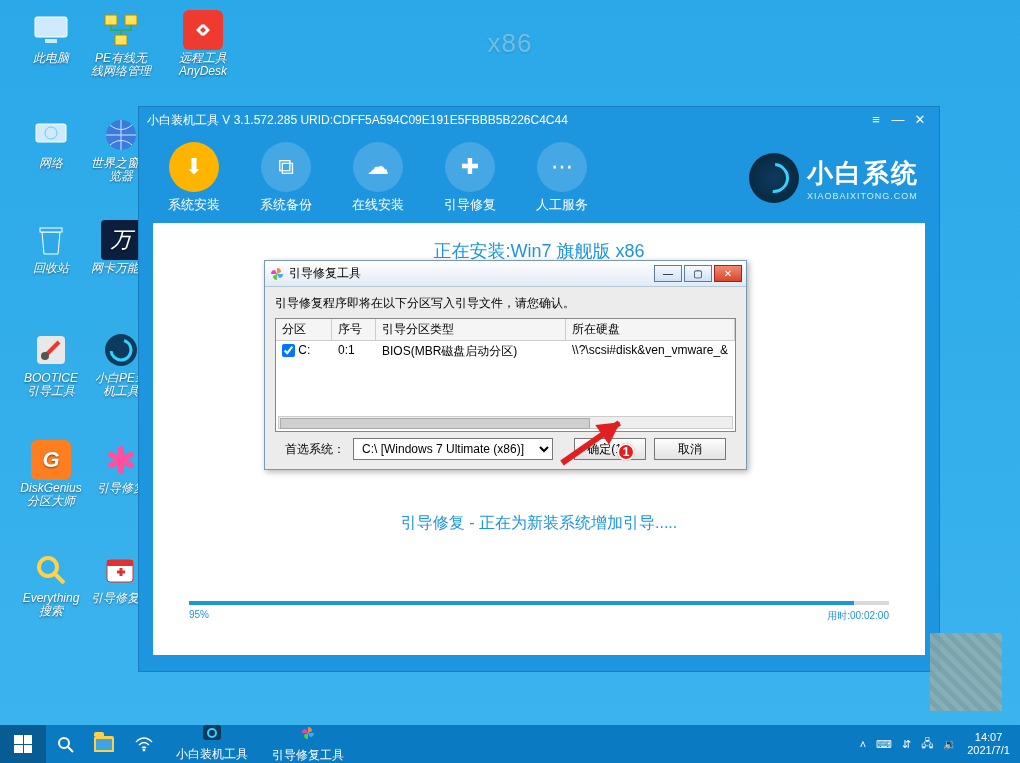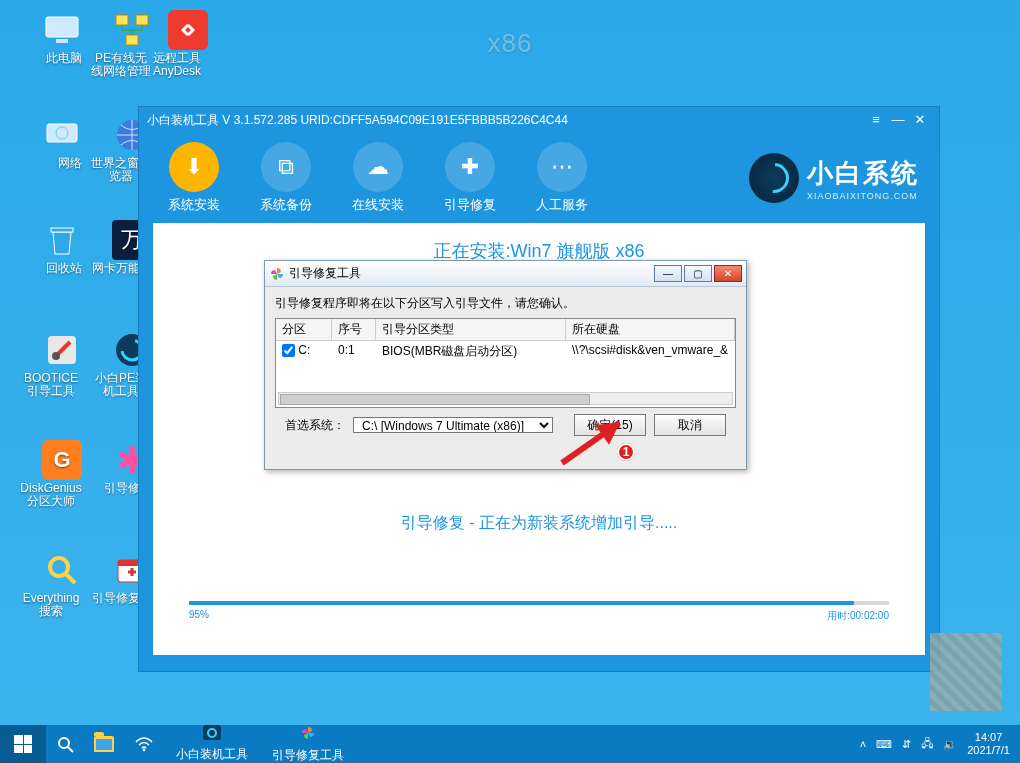--- a/index.html
+++ b/index.html
@@ -3,21 +3,21 @@
 <meta charset="utf-8">
 <style>
   * { box-sizing: border-box; margin: 0; padding: 0; font-family: "Microsoft YaHei", Tahoma, sans-serif; }
   body { width: 1020px; height: 763px; overflow: hidden; background: linear-gradient(to bottom, #2aa8e8, #3cb4ee); position: relative; }
 
   
   .watermark { position: absolute; top: 28px; left: 50%; transform: translateX(-50%); color: rgba(255,255,255,0.35); font-size: 26px; letter-spacing: 1px; text-shadow: 0 1px 2px rgba(0,0,0,.15); }
 
   
   .desktop { position: absolute; top: 10px; left: 10px; }
-  .dicon { width: 62px; height: 72px; display: flex; flex-direction: column; align-items: flex-end; justify-content: flex-start; position: absolute; color: #fff; font-size: 12px; text-align: center; text-shadow: 0 1px 2px rgba(0,0,0,.5); cursor: pointer; }
+  .dicon { width: 62px; height: 72px; display: flex; flex-direction: column; align-items: center; justify-content: flex-start; position: absolute; color: #fff; font-size: 12px; text-align: center; text-shadow: 0 1px 2px rgba(0,0,0,.5); cursor: pointer; font-style: italic; }
   .dicon .box { width: 40px; height: 40px; margin-bottom: 2px; display:flex; align-items:center; justify-content:center;  border-radius:4px;}
   .dicon .lbl { line-height: 13px; }
 
   
   .win-main { position:absolute; left:138px; top:106px; width:802px; height:566px; background:#1d95df; border:1px solid rgba(0,0,0,0.15); }
   .win-main-title { height:26px; color:#fff; font-size:12px; line-height:26px; padding:0 8px; display:flex; align-items:center; }
   .win-main-title .spc{flex:1;}
   .win-ctrl-ico{width:22px;height:18px;display:flex;align-items:center;justify-content:center;cursor:pointer;color:#fff;font-size:13px;}
 
   .toolbar { height:90px; display:flex; align-items:center; padding:0 20px; gap:22px; }
@@ -42,31 +42,31 @@
   
   .dlg { position:absolute; left:264px; top:260px; width:483px; height:210px; background:#ececec; border:1px solid #7a9ab1; box-shadow:2px 2px 6px rgba(0,0,0,.3); }
   .dlg-title{ height:26px; background:linear-gradient(#fff,#e1eaf4); border-bottom:1px solid #b5c8d7; display:flex; align-items:center; padding:0 4px; font-size:12px;}
   .dlg-title .ico{ width:16px;height:16px; margin-right:4px; display:inline-flex;align-items:center;justify-content:center;}
   .dlg-title .spc{flex:1;}
   .dlg-btns{display:flex;}
   .dlg-btn{ width:28px; height:17px; border:1px solid #5a7ca1; background:linear-gradient(#f4f9ff,#d0e2f6); margin-left:2px; font-size:10px; display:flex; align-items:center; justify-content:center; cursor:pointer;}
   .dlg-btn.close{ background:linear-gradient(#f28b72,#d6462a); color:#fff; border-color:#922;}
   .dlg-body{ padding:8px 10px; font-size:12px;}
   .dlg-msg{ margin-bottom:6px;}
-  .tbl { border:1px solid #888; background:#fff; height:90px; overflow:hidden; position:relative; }
+  .tbl { border:1px solid #888; background:#fff; height:114px; overflow:hidden; position:relative; }
   .tbl-head{ display:flex; background:#f5f5f5; border-bottom:1px solid #ccc; font-size:12px;}
   .tbl-head div{ padding:2px 6px; border-right:1px solid #ccc;}
   .tbl-row{ display:flex; font-size:12px;}
   .tbl-row div{ padding:2px 6px;}
   .c1{width:56px;} .c2{width:44px;} .c3{width:190px;} .c4{flex:1;}
   .tbl-scroll{position:absolute; left:2px; right:2px; bottom:2px; height:13px; background:#eee; border:1px solid #ccc;}
   .tbl-scroll:before{content:""; position:absolute; left:1px; top:1px; height:9px; width:68%; background:#cfcfcf; border:1px solid #aaa;}
 
   .dlg-foot{ display:flex; align-items:center; gap:8px; padding:6px 10px 0; font-size:12px;}
-  .sel{ flex:0 0 200px; height:16px; border:1px solid #777; background:#fff; font-size:12px; padding:0 4px;}
+  .sel{ flex:0 0 200px; height:22px; border:1px solid #777; background:#fff; font-size:12px; padding:0 4px;}
   .btn{ width:72px; height:22px; border:1px solid #777; background:linear-gradient(#fefefe,#e2e2e2); font-size:12px; cursor:pointer;}
 
   
   .ann-arrow{ position:absolute; pointer-events:none; left:562px; top:460px; transform:rotate(-35deg); transform-origin:left center;}
   .ann-line{ width:70px; height:6px; background:#e02020; position:relative;}
   .ann-line:after{content:""; position:absolute; right:-1px; top:-9px; border-left:22px solid #e02020; border-top:12px solid transparent; border-bottom:12px solid transparent;}
   .ann-bullet{ position:absolute; left:617px; top:443px; width:18px; height:18px; border-radius:50%; background:#e02020; color:#fff; font-size:12px; font-weight:bold; display:flex; align-items:center; justify-content:center; box-shadow:0 0 0 2px #fff inset;}
 
   
   .thumbnail{ position:absolute; right:18px; bottom:52px; width:72px; height:78px; background:
@@ -110,21 +110,21 @@
       <div class="box">
         <svg width="36" height="34">
           <rect x="2" y="2" width="12" height="10" fill="#ffe35a" stroke="#b58a00"></rect>
           <rect x="22" y="2" width="12" height="10" fill="#ffe35a" stroke="#b58a00"></rect>
           <rect x="12" y="22" width="12" height="10" fill="#ffe35a" stroke="#b58a00"></rect>
           <path d="M8 12v5h20v-5M18 17v5" stroke="#3a6" stroke-width="2" fill="none"></path>
         </svg>
       </div>
       <span class="lbl">PE有线无线网络管理</span>
     </div>
-  <div class="dicon" style="left:136px; top:0;">
+  <div class="dicon" style="left:162px; top:0;">
       <div class="box" style="background:#ef3b2f;border-radius:6px;">
         <svg width="22" height="22">
           <path d="M4 11l6-6 2 2-4 4 4 4-2 2zM12 5l6 6-6 6-2-2 4-4-4-4z" fill="#fff"></path>
         </svg>
       </div>
       <span class="lbl">远程工具AnyDesk</span>
     </div>
   <div class="dicon" style="left:10px; top:105px;">
       <div class="box">
         <svg width="36" height="30">

